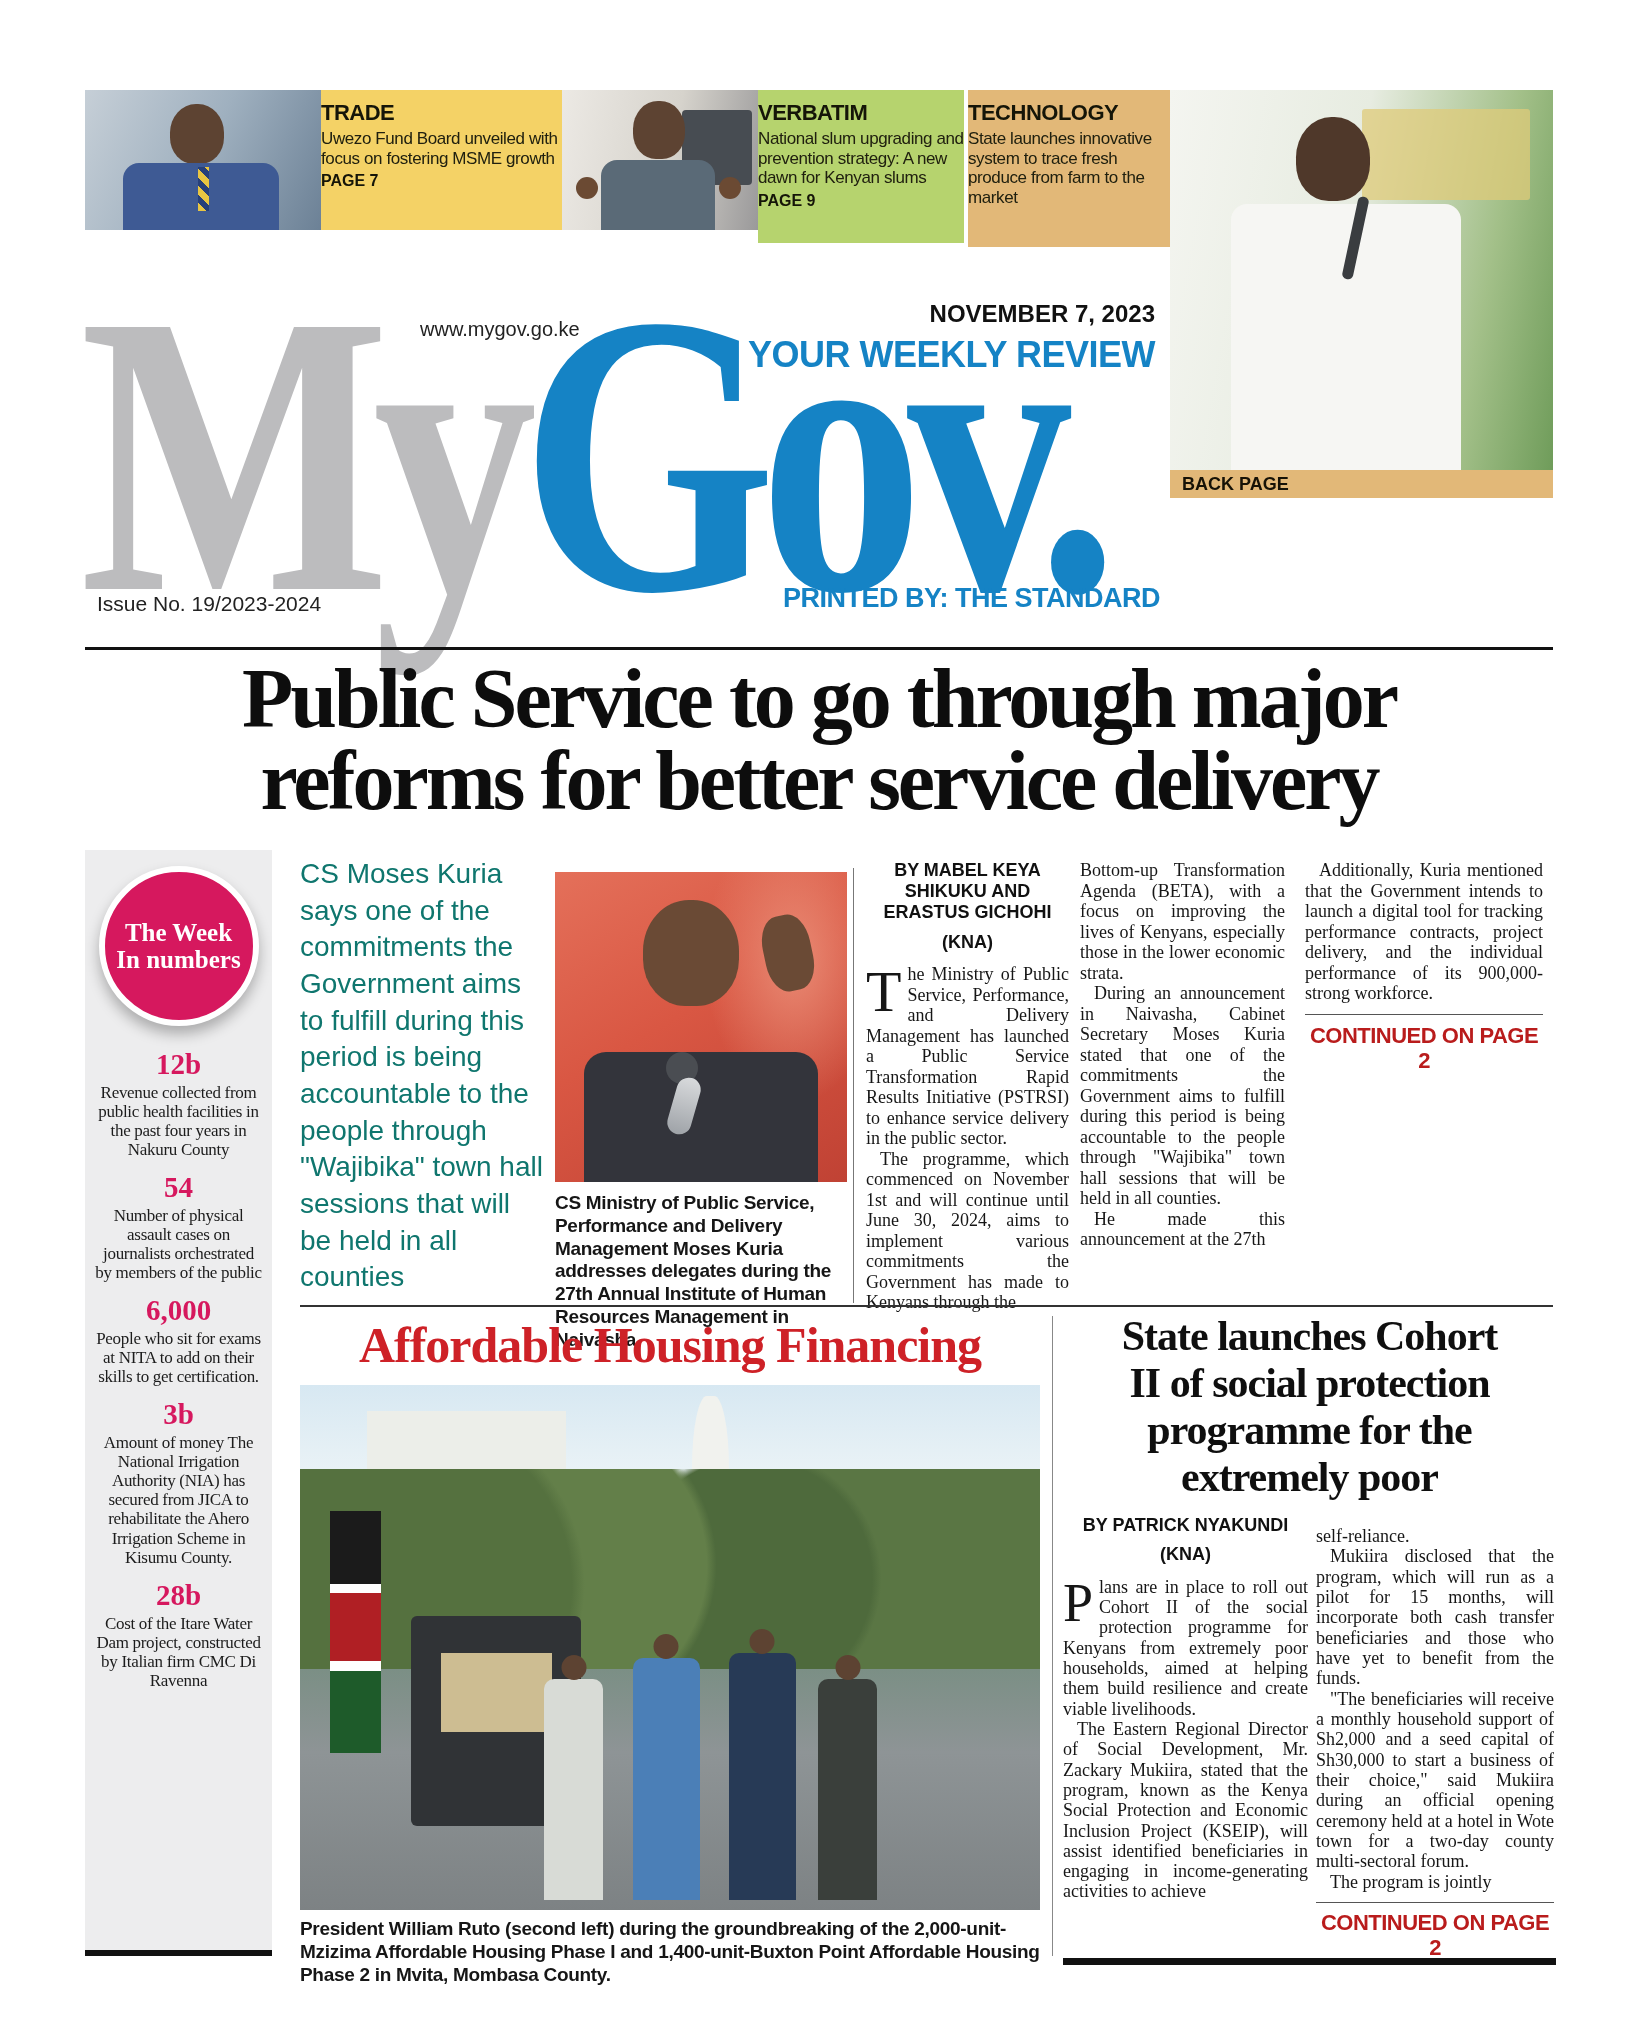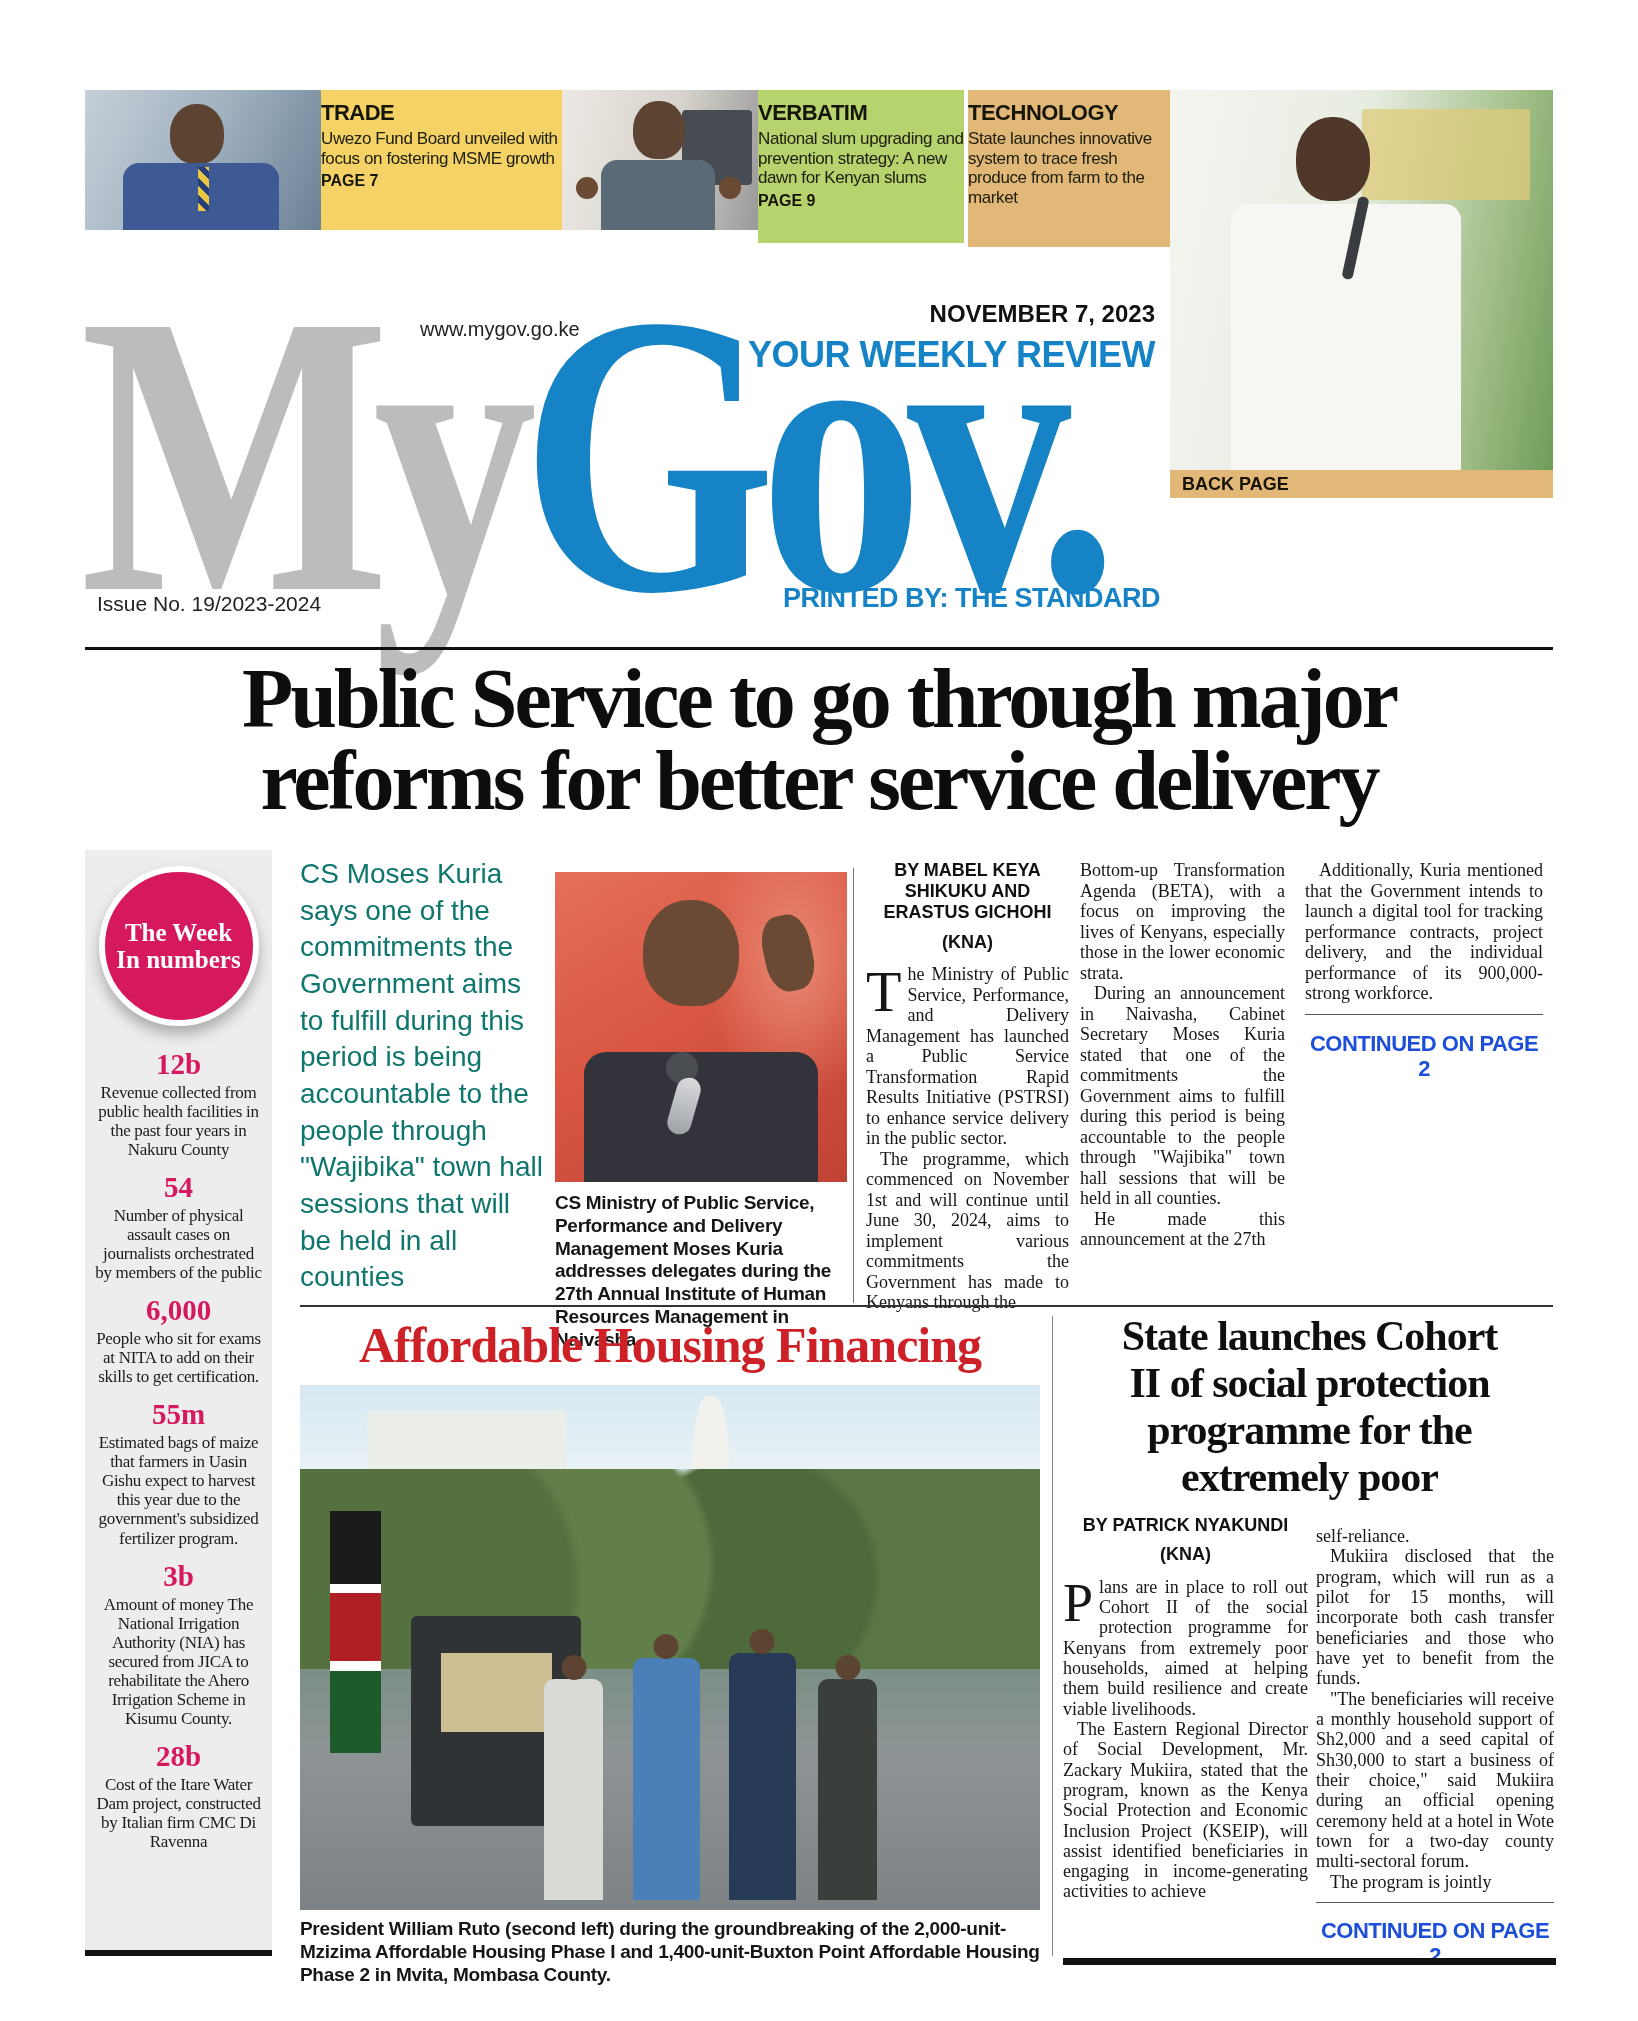--- a/index.html
+++ b/index.html
@@ -91,23 +91,23 @@
   .bodycol p{margin:0;}
   .bodycol p.ind{text-indent:14px;}
   .col1{left:866px;top:860px;width:203px;}
   .col2{left:1080px;top:860px;width:205px;}
   .col3{left:1305px;top:860px;width:238px;}
   .byline{font-family:"Liberation Sans","DejaVu Sans",sans-serif;font-weight:800;font-size:18px;
      line-height:1.18;text-align:center;margin-bottom:8px;color:#111;}
   .agency{font-family:"Liberation Sans","DejaVu Sans",sans-serif;font-weight:800;font-size:18px;
      text-align:center;margin:6px 0 12px 0;color:#111;}
   .dropcap{float:left;font-size:58px;line-height:48px;padding:4px 6px 0 0;font-family:"Liberation Serif","DejaVu Serif",serif;}
-  .continued{margin-top:10px;border-top:1px solid #555;padding-top:16px;text-align:center;
+  .continued{margin-top:10px;border-top:1px solid #555;padding-top:8px;text-align:center;
      font-family:"Liberation Sans","DejaVu Sans",sans-serif;font-weight:800;font-size:22px;
-     color:#1d4ed8;letter-spacing:-0.5px;cursor:pointer;}
+     color:#b91c1c;letter-spacing:-0.5px;cursor:pointer;}
 
   
   .section-rule{left:300px;top:1305px;width:1253px;height:2px;background:#333;}
   .vrule2{left:1052px;top:1316px;width:1px;height:640px;background:#888;}
 
   
   .housing-headline{left:300px;top:1316px;width:740px;text-align:center;
      font-family:"Liberation Serif","DejaVu Serif",serif;font-weight:bold;font-size:50px;
      letter-spacing:-1px;color:#ce2127;}
   .photo-housing{left:300px;top:1385px;width:740px;height:525px;
@@ -214,24 +214,20 @@
     </div>
     <div class="win-item">
       <div class="win-fig">54</div>
       <div class="win-txt">Number of physical assault cases on journalists orchestrated by members of the public</div>
     </div>
     <div class="win-item">
       <div class="win-fig">6,000</div>
       <div class="win-txt">People who sit for exams at NITA to add on their skills to get certification.</div>
     </div>
     <div class="win-item">
-      <div class="win-fig">55m</div>
-      <div class="win-txt">Estimated bags of maize that farmers in Uasin Gishu expect to harvest this year due to the government's subsidized fertilizer program.</div>
-    </div>
-    <div class="win-item">
       <div class="win-fig">3b</div>
       <div class="win-txt">Amount of money The National Irrigation Authority (NIA) has secured  from JICA to rehabilitate the Ahero Irrigation Scheme in Kisumu County.</div>
     </div>
     <div class="win-item">
       <div class="win-fig">28b</div>
       <div class="win-txt">Cost of the Itare Water Dam project, constructed by Italian firm CMC Di Ravenna</div>
     </div>
   </div>
   <div class="abs side-bar-rule"></div>
 

